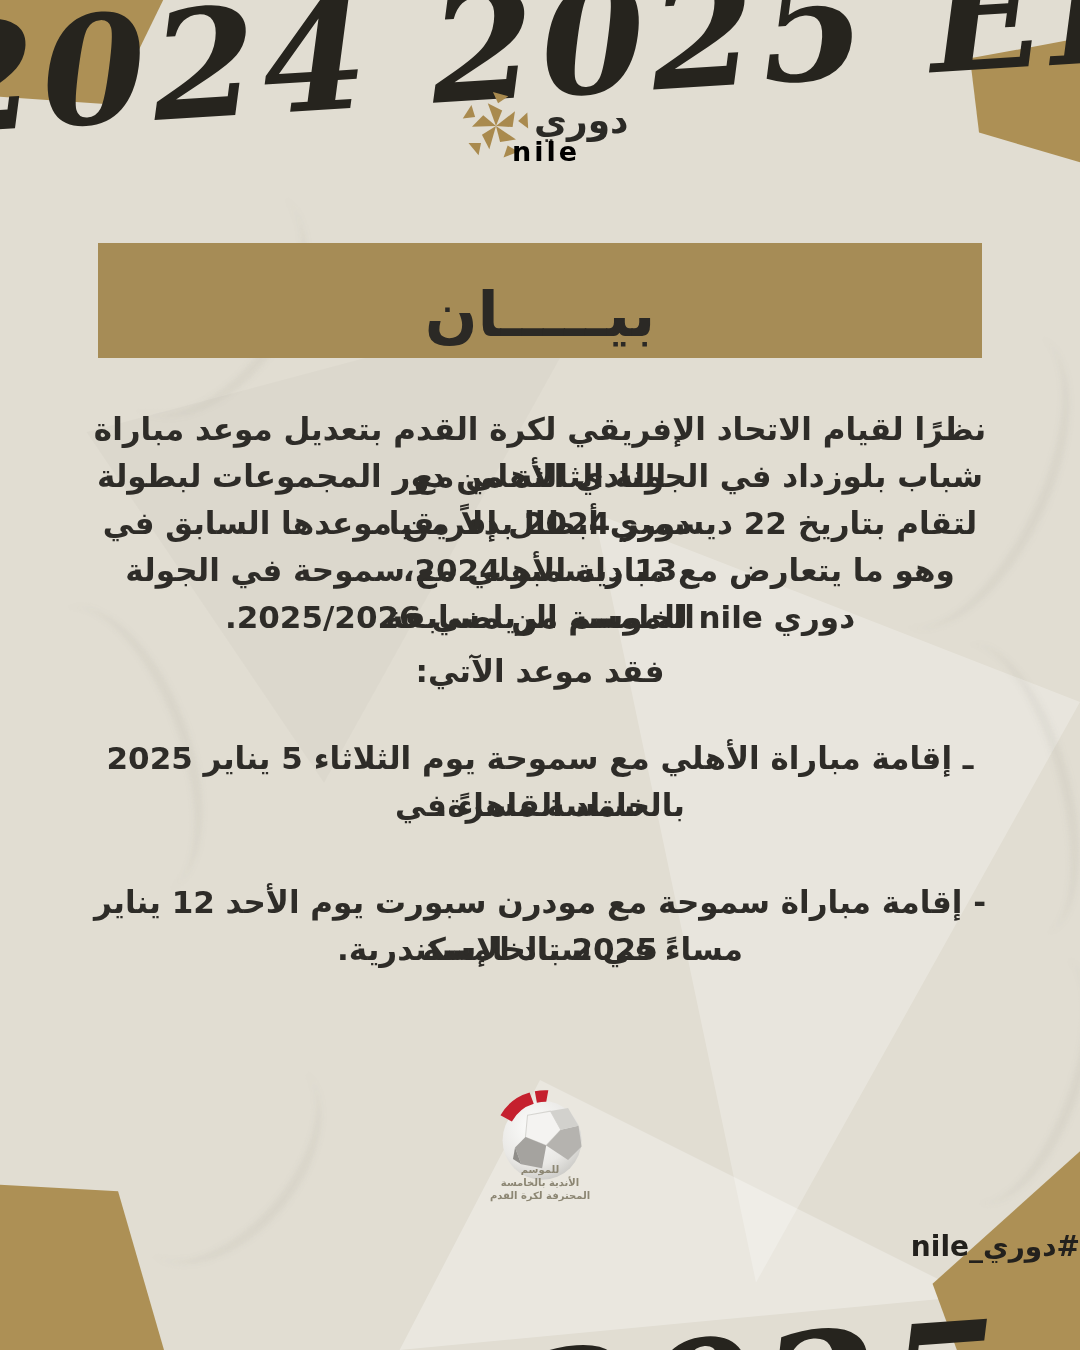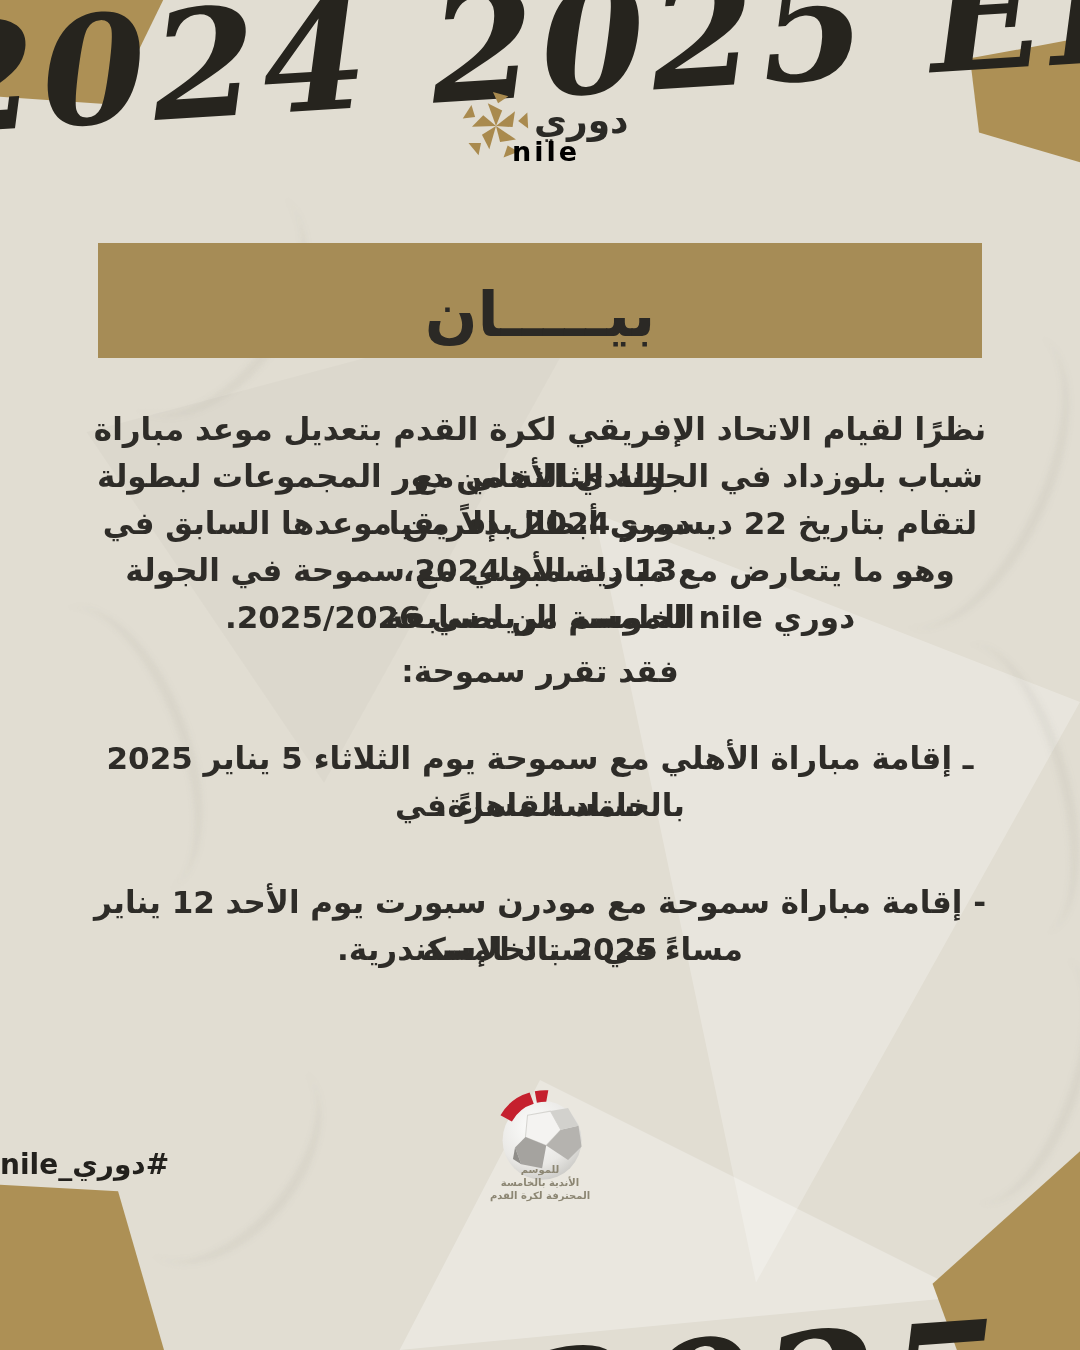--- a/index.html
+++ b/index.html
@@ -51,22 +51,22 @@
   .intro{top:406px;}
   .decided{top:648px;}
   .bullet1{top:735px;}
   .bullet2{top:879px;}
   
   .ball{position:absolute;left:488px;top:1082px;z-index:3;}
   .assoc{position:absolute;left:390px;top:1163px;width:300px;z-index:3;
     text-align:center;font-size:10px;line-height:13px;font-weight:bold;
     color:#8c8673;direction:rtl;}
   .assoc div{display:block;}
-  .hashtag{position:absolute;left:0;top:1148px;width:1080px;z-index:3;
-    text-align:left;font-size:28px;font-weight:bold;color:#23211d;
+  .hashtag{position:absolute;left:0;top:1230px;width:1080px;z-index:3;
+    text-align:right;font-size:28px;font-weight:bold;color:#23211d;
     direction:rtl;unicode-bidi:isolate;}
 </style>
 </head>
 <body>
 
 <div class="poster">
 
   <div class="wm wm-a"></div>
   <div class="wm wm-b"></div>
   <div class="wm wm-cone"></div>
@@ -110,21 +110,21 @@
 
   <div class="txtblock intro">
     <span class="line" dir="rtl">نظرًا لقيام الاتحاد الإفريقي لكرة القدم بتعديل موعد مباراة النادي الأهلي مع</span>
     <span class="line" dir="rtl">شباب بلوزداد في الجولة الثالثة من دور المجموعات لبطولة دوري أبطال إفريقيا</span>
     <span class="line" dir="rtl">لتقام بتاريخ 22 ديسمبر 2024 بدلاً من موعدها السابق في 13 ديسمبر 2024،</span>
     <span class="line" dir="rtl">وهو ما يتعارض مع مباراة الأهلي مع سموحة في الجولة الخامسة من مسابقة</span>
     <span class="line" dir="rtl">دوري nile للموسم الرياضي 2025/2026.</span>
   </div>
 
   <div class="txtblock decided">
-    <span class="line" dir="rtl">فقد تقرر سموحة:</span>
+    <span class="line" dir="rtl">فقد موعد الآتي:</span>
   </div>
 
   <div class="txtblock bullet1">
     <span class="line" dir="rtl">ـ إقامة مباراة الأهلي مع سموحة يوم الثلاثاء 5 يناير 2025 بالخامسة مساءً في</span>
     <span class="line" dir="rtl">ستاد القاهرة.</span>
   </div>
 
   <div class="txtblock bullet2">
     <span class="line" dir="rtl">- إقامة مباراة سموحة مع مودرن سبورت يوم الأحد 12 يناير 2025 بالخامسة</span>
     <span class="line" dir="rtl">مساءً في ستاد الإسكندرية.</span>

